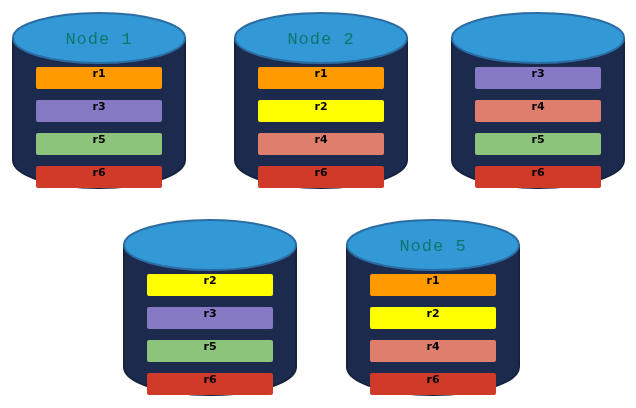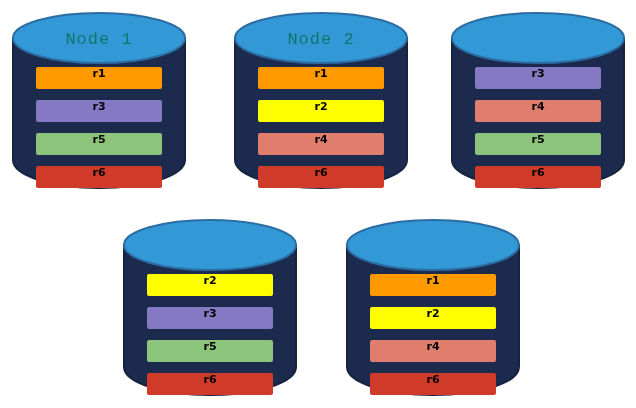--- a/index.html
+++ b/index.html
@@ -125,20 +125,21 @@
         <div class="replica-bar" style="background: rgb(133, 121, 196);">r3</div>
         <div class="replica-bar" style="background: rgb(140, 196, 124);">r5</div>
         <div class="replica-bar" style="background: rgb(208, 58, 40);">r6</div>
       </div>
     </div>
     <div class="node pos-n5">
       <svg class="cyl-svg" viewBox="0 0 178 182">
         <path d="M3,30 L3,152 A86,28 0 0 0 175,152 L175,30 Z" fill="#1C2A4E" stroke="#16233f" stroke-width="2"></path>
         <ellipse cx="89" cy="30" rx="86" ry="25" fill="#3399D6" stroke="#2B6CA3" stroke-width="2"></ellipse>
       </svg>
+      <div class="node-title">Node 5</div>
       <div class="replica-list">
         <div class="replica-bar" style="background: rgb(255, 153, 0);">r1</div>
         <div class="replica-bar" style="background: rgb(255, 255, 0);">r2</div>
         <div class="replica-bar" style="background: rgb(224, 126, 110);">r4</div>
         <div class="replica-bar" style="background: rgb(208, 58, 40);">r6</div>
       </div>
     </div>
   </div>
 
 </body></html>

